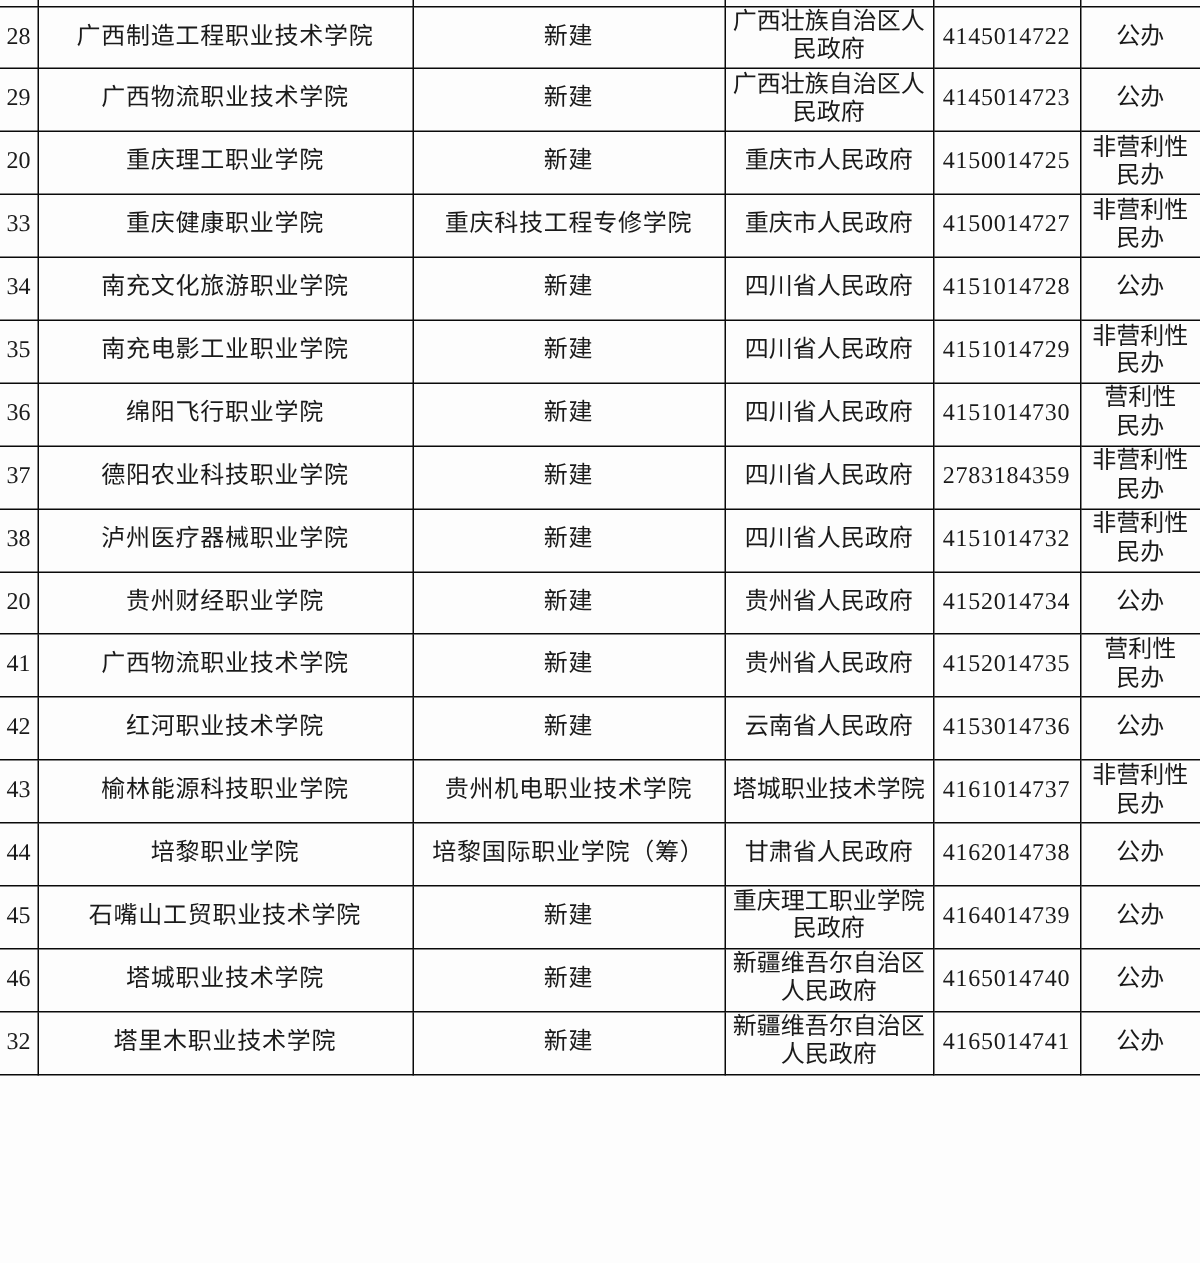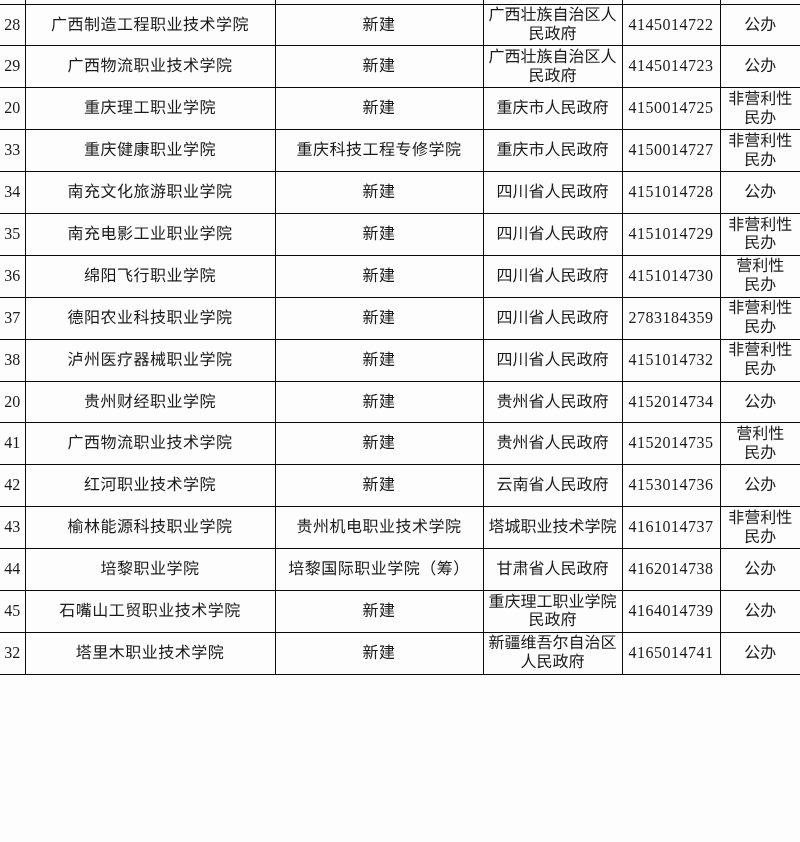--- a/index.html
+++ b/index.html
@@ -191,20 +191,29 @@
         <tr class="row">
     <td class="c-num">45</td>
     <td class="c-name">石嘴山工贸职业技术学院</td>
     <td class="c-prev">新建</td>
     <td class="c-gov">重庆理工职业学院
 民政府</td>
     <td class="c-code">4164014739</td>
     <td class="c-type">公办</td>
   </tr>
         <tr class="row">
+    <td class="c-num">46</td>
+    <td class="c-name">塔城职业技术学院</td>
+    <td class="c-prev">新建</td>
+    <td class="c-gov">新疆维吾尔自治区
+人民政府</td>
+    <td class="c-code">4165014740</td>
+    <td class="c-type">公办</td>
+  </tr>
+        <tr class="row">
     <td class="c-num">32</td>
     <td class="c-name">塔里木职业技术学院</td>
     <td class="c-prev">新建</td>
     <td class="c-gov">新疆维吾尔自治区
 人民政府</td>
     <td class="c-code">4165014741</td>
     <td class="c-type">公办</td>
   </tr>
       </tbody>
   </table>

